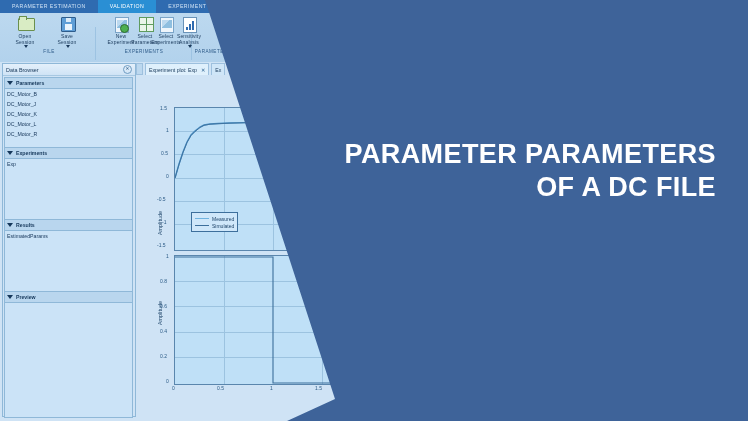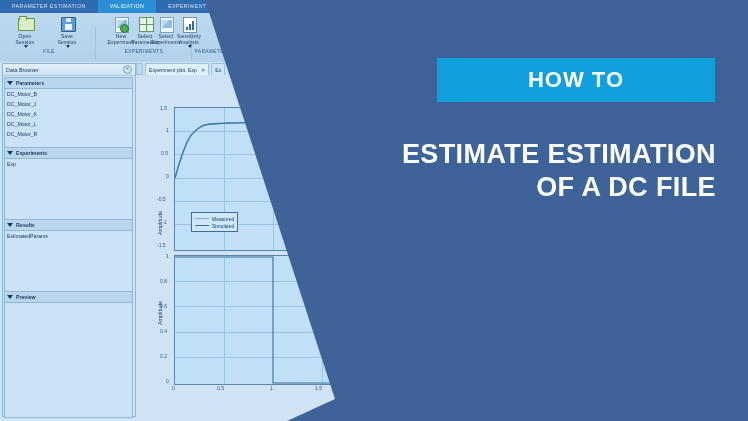--- a/index.html
+++ b/index.html
@@ -349,22 +349,19 @@
       <span class="tickx" style="left:36px;top:310px;">0</span>
       <span class="tickx" style="left:81px;top:310px;">0.5</span>
       <span class="tickx" style="left:134px;top:310px;">1</span>
       <span class="tickx" style="left:179px;top:310px;">1.5</span>
       <span class="xlabel" style="left:198px;top:318px;">Time</span>
     </div>
   </div>
 
   <div class="overlay"></div>
 
-  <div class="howto">
-    <span class="t">HOW TO</span>
-  </div>
 
   <div class="maintitle">
-    <span class="mt-l">ESTIMATE ESTIMATION</span>
+    <span class="mt-l">PARAMETER PARAMETERS</span>
     <span class="mt-l">OF A DC FILE</span>
   </div>
 
 </div>
 
 </body></html>

